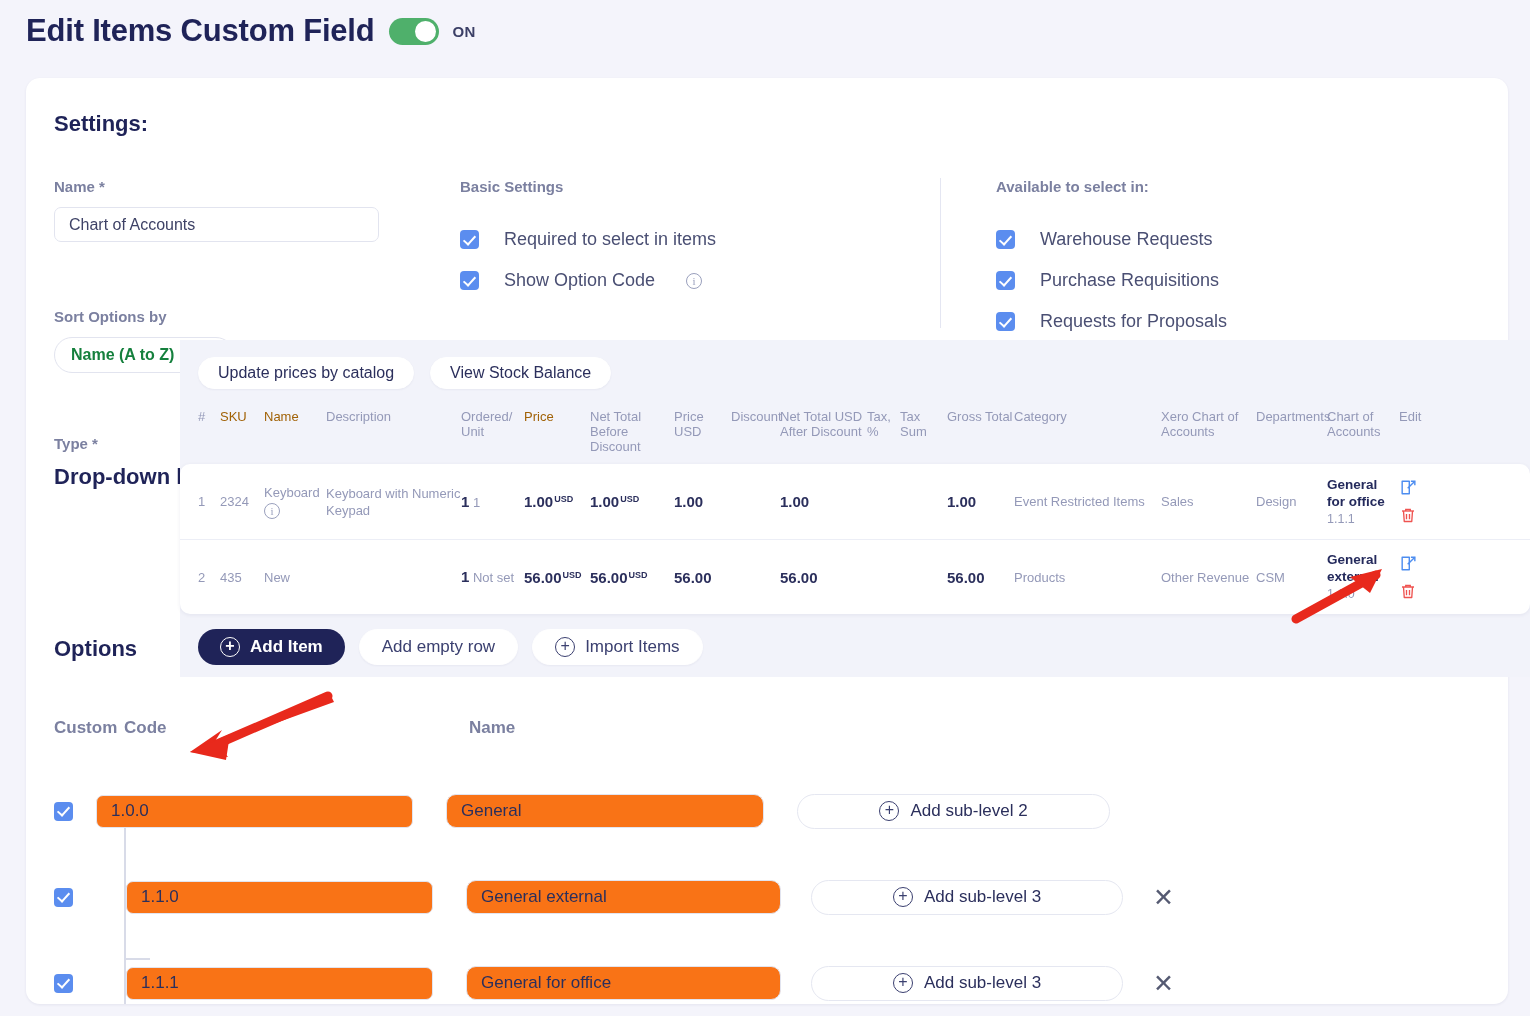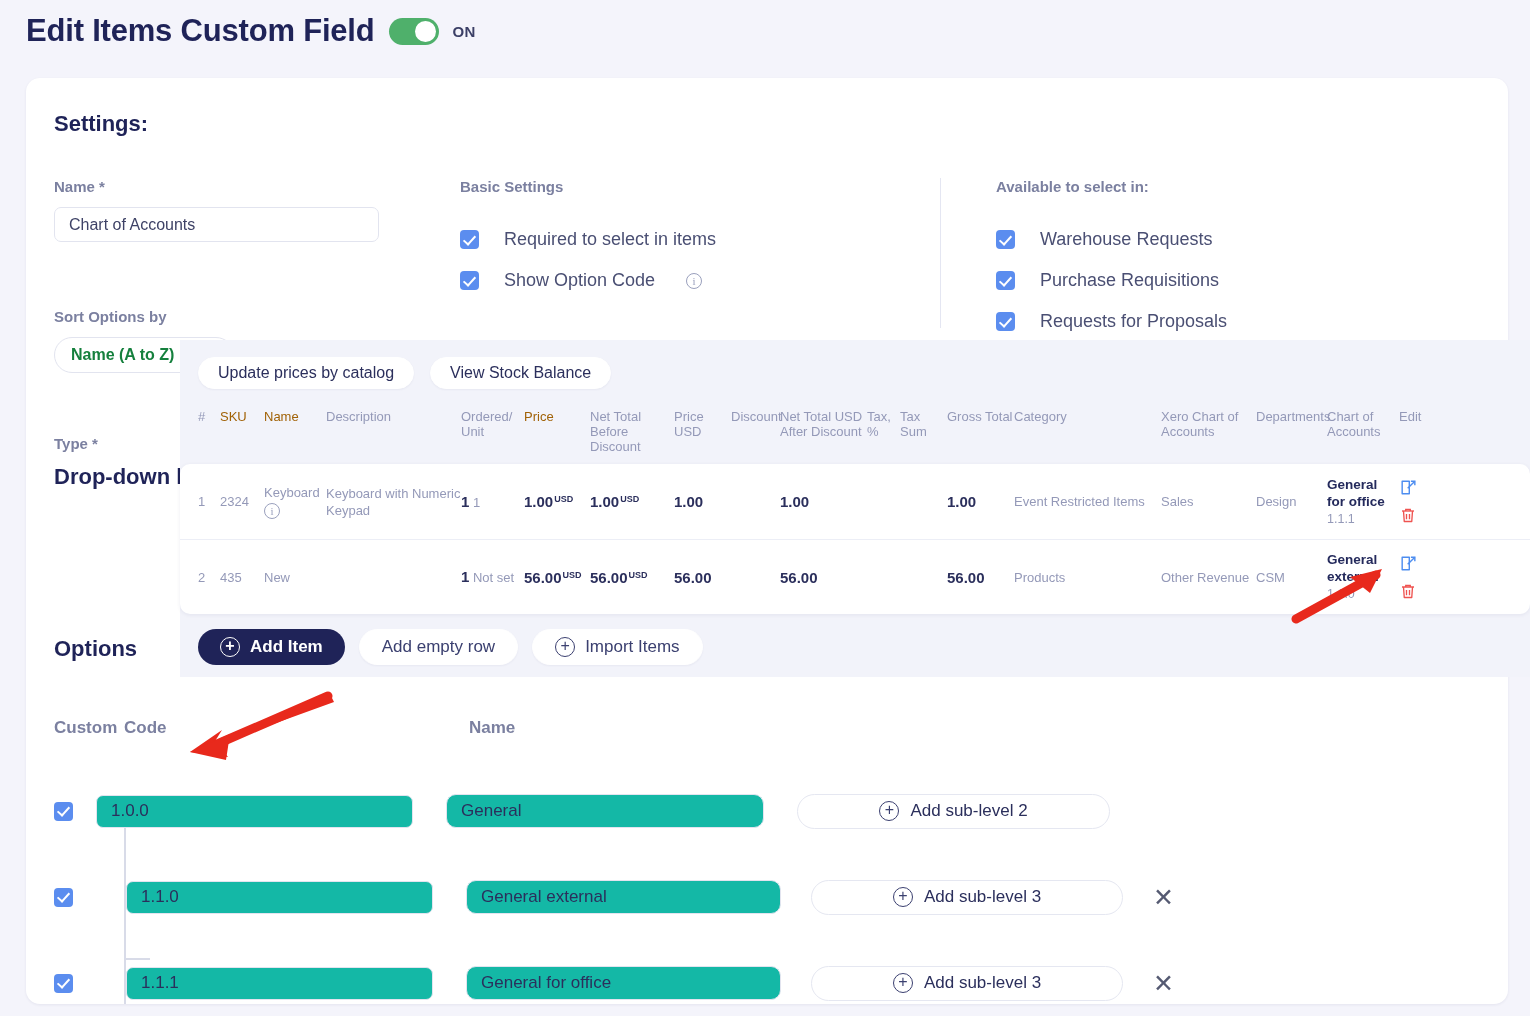--- a/index.html
+++ b/index.html
@@ -107,21 +107,21 @@
   .options-title { position: absolute; left: 28px; top: 558px; }
   .opt-head { position: absolute; left: 28px; top: 640px; display: flex; }
   .opt-head .h-active { width: 70px; font-size: 17px; font-weight: bold; color: #7b80a0; }
   .opt-head .h-code   { width: 345px; font-size: 17px; font-weight: bold; color: #7b80a0; }
   .opt-head .h-name   { font-size: 17px; font-weight: bold; color: #7b80a0; }
 
   .opt-rows { position: absolute; left: 28px; top: 690px; width: 1440px; }
   .opt-row { display: flex; align-items: center; height: 86px; position: relative; }
   .opt-cb-cell { width: 42px; display: flex; align-items: center; }
   .opt-input {
-    height: 33px; border: 1px solid #e2e4ef; border-radius: 7px; background: #14b8a6;
+    height: 33px; border: 1px solid #e2e4ef; border-radius: 7px; background: #f97316;
     display: flex; align-items: center; padding: 0 14px;
     font-size: 17px; color: #2b2f5c;
   }
   .code-l1 { width: 317px; }
   .code-l2 { width: 307px; margin-left: 30px; }
   .name-input { height: 34px; border-radius: 10px; }
   .name-l1 { width: 318px; margin-left: 33px; }
   .name-l2 { width: 315px; margin-left: 33px; }
 
   .sub-btn {

